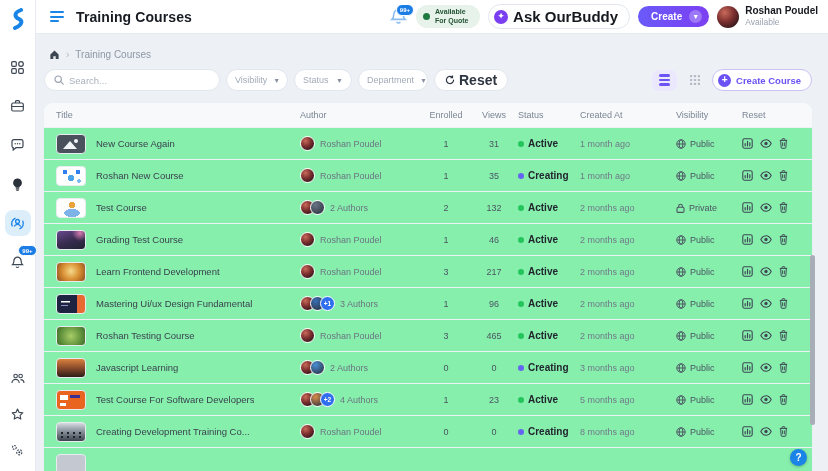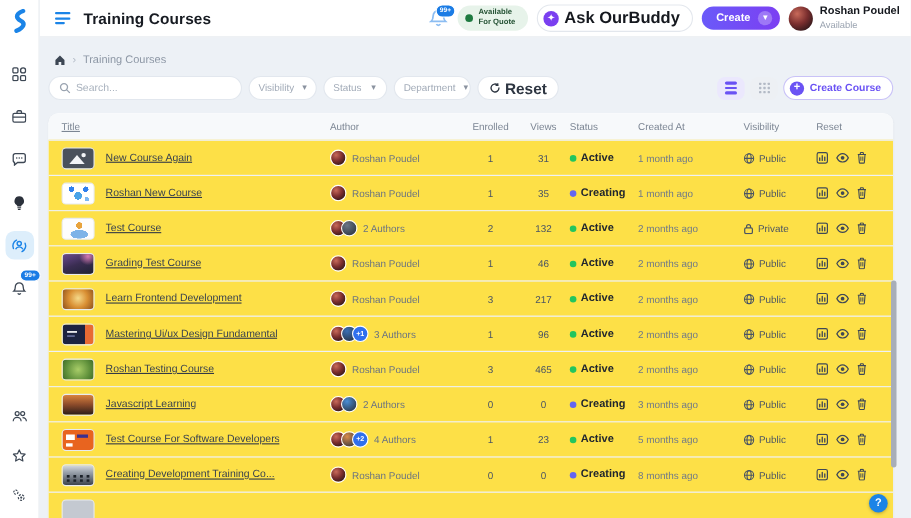--- a/index.html
+++ b/index.html
@@ -107,24 +107,24 @@
   .table-card {
     margin:12px 16px 0 8px; background:#fff; border-radius:9px 9px 0 0; overflow:hidden;
     box-shadow:0 1px 2px rgba(20,30,50,.04);
   }
   .thead {
     height:24px; background:#f7f9fb; display:flex; align-items:center; padding:0 12px;
     font-size:9px; color:#7c8694;
   }
   .trow {
     height:32px; display:flex; align-items:center; padding:0 12px; border-top:1px solid #eef1f5;
-    background:#fde047;
+    background:#86efac;
   }
   .cell { flex:none; display:flex; align-items:center; }
-  .c-title { flex:1 1 auto; min-width:0;text-decoration:underline; }
+  .c-title { flex:1 1 auto; min-width:0; }
   .c-author { width:122px; gap:5px; }
   .c-enrolled { width:48px; justify-content:center; font-size:9px; color:#4b5563; }
   .c-views { width:48px; justify-content:center; font-size:9px; color:#4b5563;text-align:center; }
   .c-status { width:62px; gap:4px; }
   .c-created { width:96px; font-size:9px; color:#707a88; }
   .c-visibility { width:66px; gap:4px; font-size:9px; color:#4b5563; }
   .c-action { width:58px; gap:7px; }
   .thead .cell { color:#7c8694; }
   .thumb { width:30px; height:20px; border-radius:4px; margin-right:10px; flex:none; border:1px solid #e8ebef; position:relative; overflow:hidden; }
   .title-text { font-size:9.5px; color:#39424e; white-space:nowrap; overflow:hidden; text-overflow:ellipsis; cursor:pointer; }

